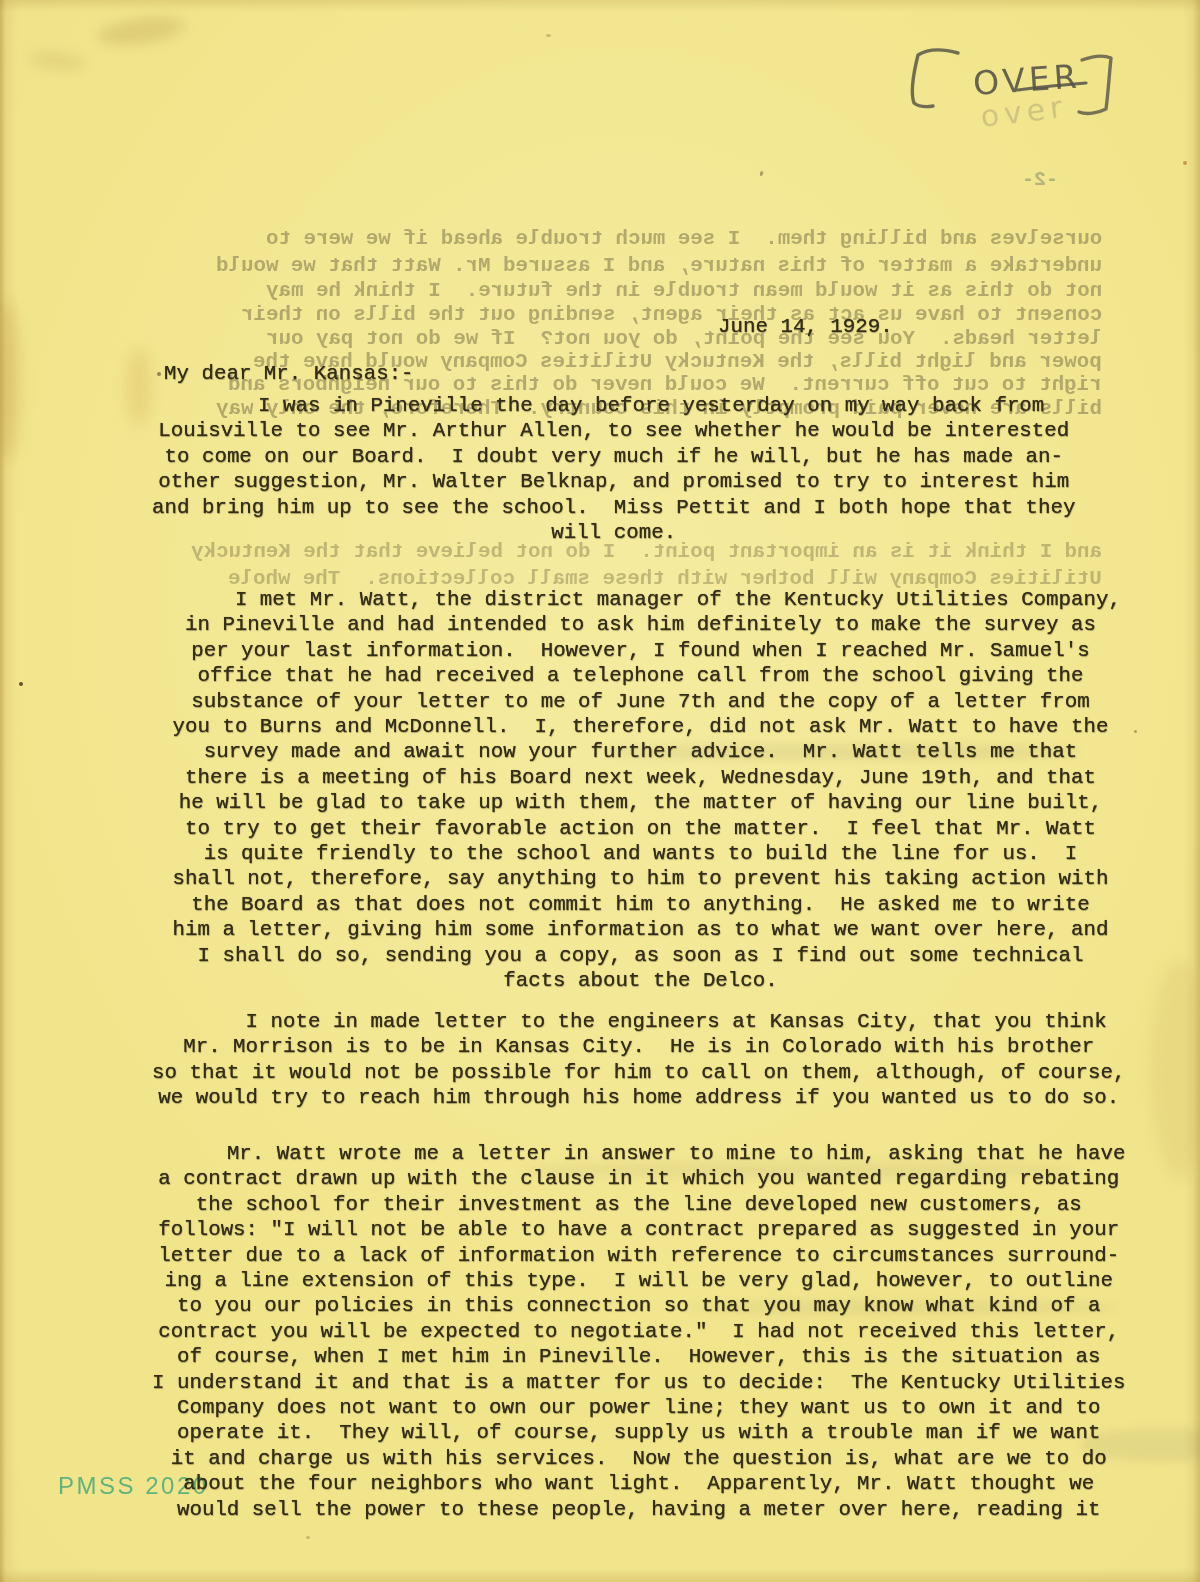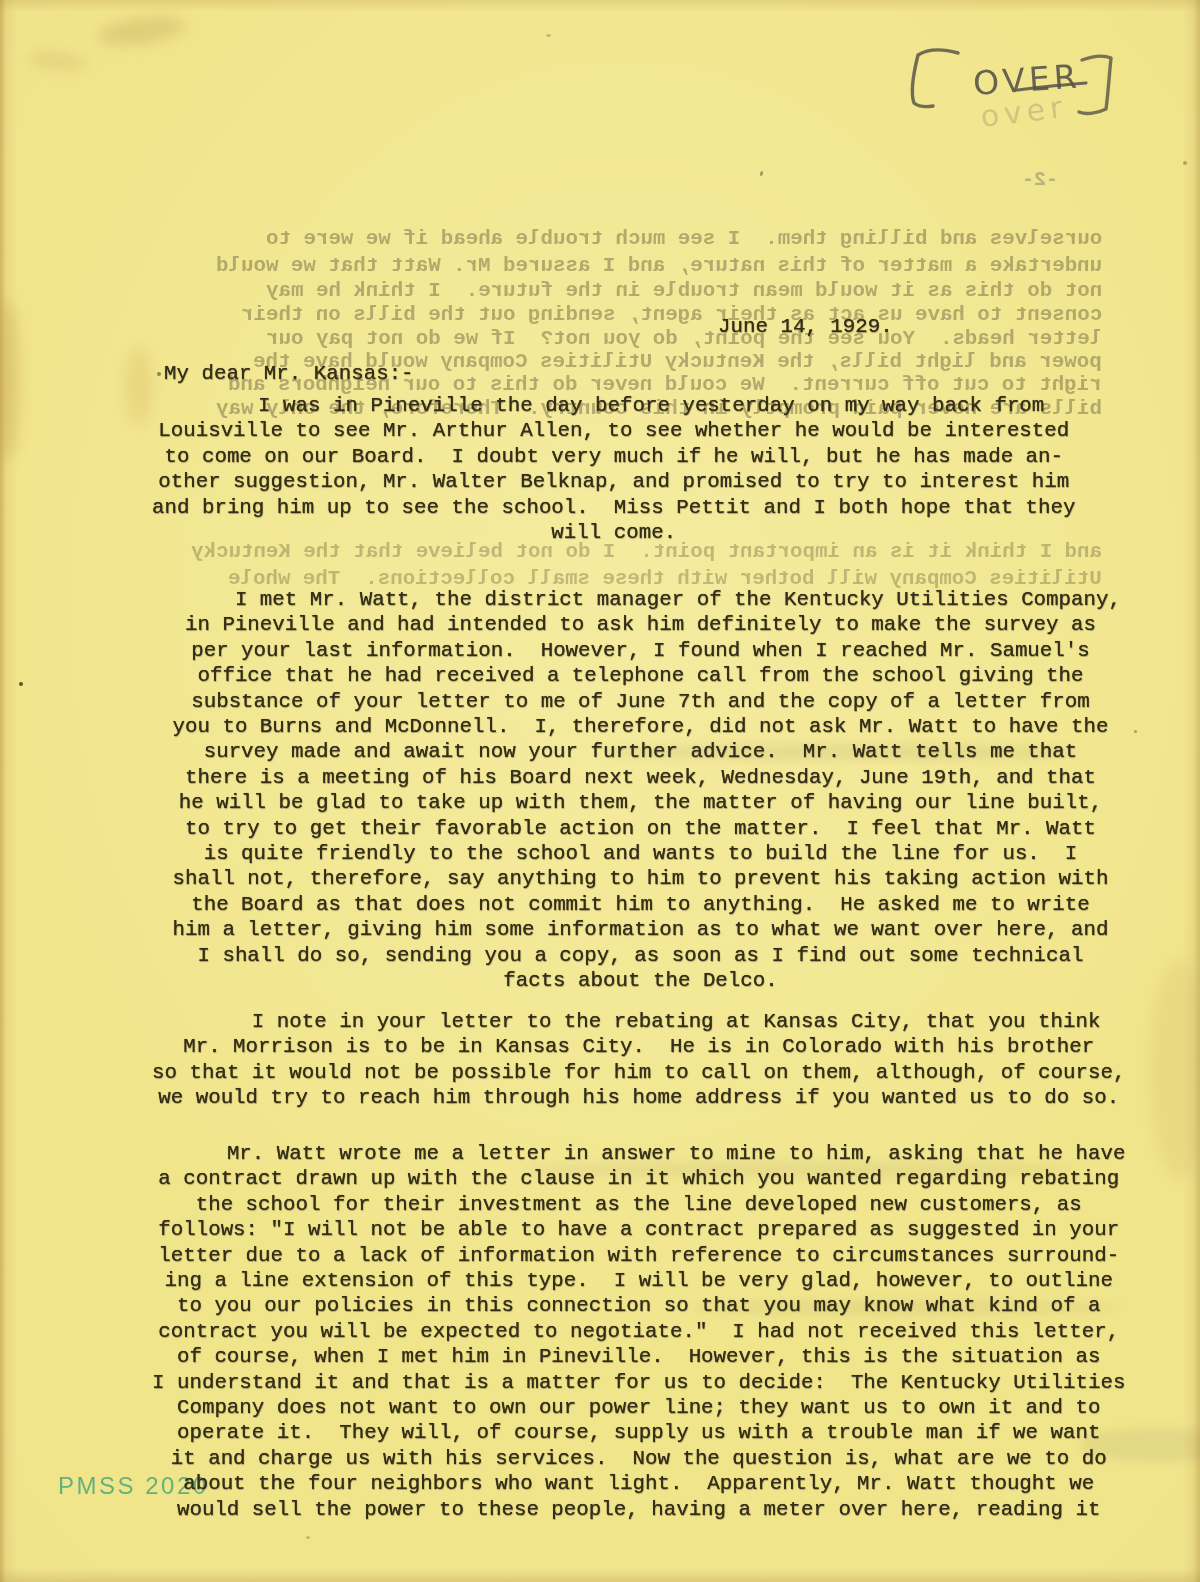--- a/index.html
+++ b/index.html
@@ -130,21 +130,21 @@
 survey made and await now your further advice.  Mr. Watt tells me that
 there is a meeting of his Board next week, Wednesday, June 19th, and that
 he will be glad to take up with them, the matter of having our line built,
 to try to get their favorable action on the matter.  I feel that Mr. Watt
 is quite friendly to the school and wants to build the line for us.  I
 shall not, therefore, say anything to him to prevent his taking action with
 the Board as that does not commit him to anything.  He asked me to write
 him a letter, giving him some information as to what we want over here, and
 I shall do so, sending you a copy, as soon as I find out some technical
 facts about the Delco.</div>
-  <div class="type para para-3">      I note in your letter to the rebating at Kansas City, that you think
+  <div class="type para para-3">      I note in made letter to the engineers at Kansas City, that you think
 Mr. Morrison is to be in Kansas City.  He is in Colorado with his brother
 so that it would not be possible for him to call on them, although, of course,
 we would try to reach him through his home address if you wanted us to do so.</div>
   <div class="type para para-4">      Mr. Watt wrote me a letter in answer to mine to him, asking that he have
 a contract drawn up with the clause in it which you wanted regarding rebating
 the school for their investment as the line developed new customers, as
 follows: "I will not be able to have a contract prepared as suggested in your
 letter due to a lack of information with reference to circumstances surround-
 ing a line extension of this type.  I will be very glad, however, to outline
 to you our policies in this connection so that you may know what kind of a

